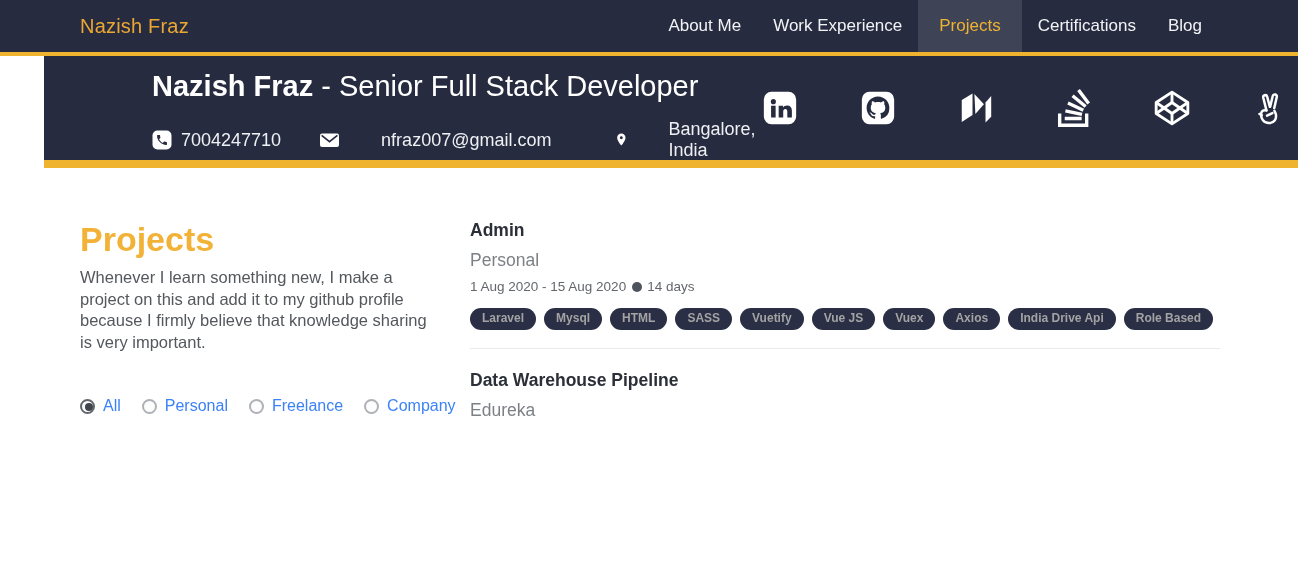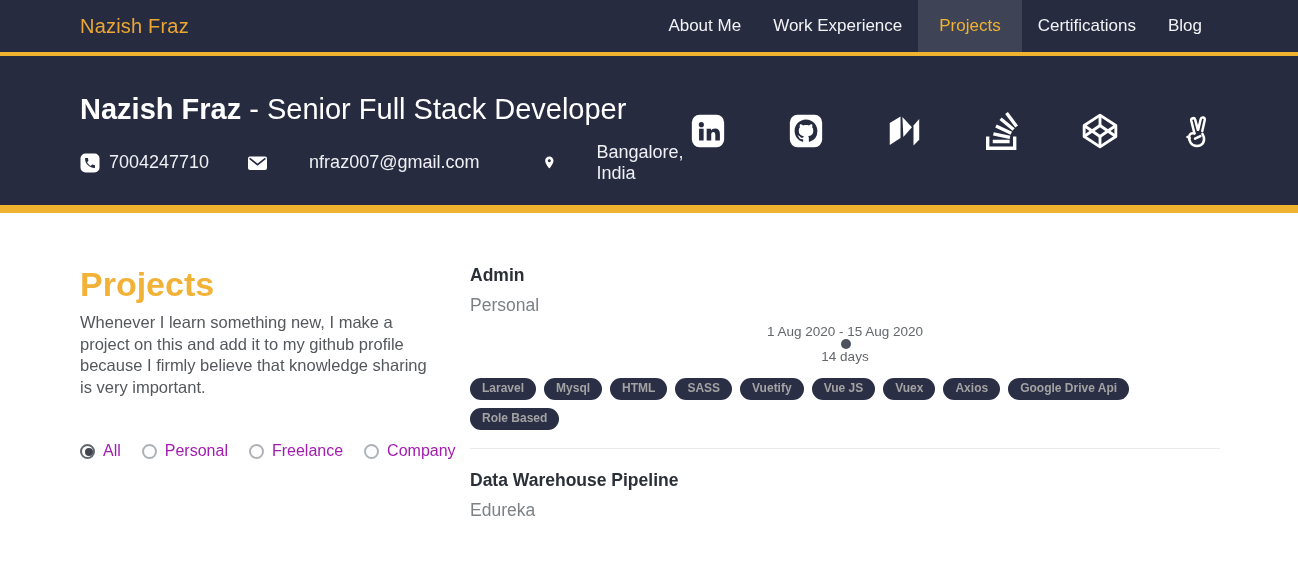--- a/index.html
+++ b/index.html
@@ -9,52 +9,52 @@
   
   .navbar { height:56px; background:#262b40; border-bottom:4px solid #f0b32f;
     display:flex; align-items:stretch; justify-content:space-between; padding-left:80px; }
   .brand { color:#eca733; font-size:20px; font-weight:500; align-self:center; cursor:pointer; letter-spacing:.2px; }
   .nav-links { display:flex; align-items:stretch; margin-right:80px; }
   .nav-item { color:#f2f3f5; font-size:17px; display:flex; align-items:center;
     padding:8px 16px; cursor:pointer; }
   .nav-item.active { background:#3e4356; color:#f0b232; padding:0 21px; }
 
   
-  .hero { height:157px; background:#262b40; border-bottom:8px solid #f0b32f;
-    display:flex; align-items:center; justify-content:space-between; padding:0 88px 0 80px; }
+  .hero { height:112px; background:#262b40; border-bottom:8px solid #f0b32f;
+    display:flex; align-items:center; justify-content:space-between; padding:0 88px 0 108px;margin-left:44px; }
   .hero-left { margin-top:14px; }
   .hero-title { color:#fff; font-size:29px; font-weight:400; line-height:34px; }
   .hero-title b { font-weight:700; }
   .contacts { display:flex; align-items:center; margin-top:16px; }
   .contact { display:flex; align-items:center; color:#eef0f3; font-size:18px; }
   .contact + .contact { margin-left:38px;gap:32px; }
   .contact.location { margin-left:64px; }
   .contact svg { margin-right:9px; }
   .social { display:flex; align-items:center; gap:60px; }
   .social-icon { width:38px; height:38px; cursor:pointer; display:flex;
     align-items:center; justify-content:center; }
 
   
   .main { display:flex; padding:53px 78px 0 80px; background:#fff; }
   .left-col { width:352px; margin-right:38px; flex:none; }
   .section-heading { color:#f2b237; font-size:34px; font-weight:700; line-height:36px; }
   .section-desc { margin-top:10px; color:#54585d; font-size:16.5px; line-height:21.5px; }
   .filters { display:flex; align-items:center; margin-top:44px; gap:21px; }
-  .filter { display:flex; align-items:center; cursor:pointer; color:#a21caf; font-size:16px; }
+  .filter { display:flex; align-items:center; cursor:pointer; color:#3b82f6; font-size:16px; }
   .radio { width:15px; height:15px; border-radius:50%; border:2px solid #aeb2b7;
     margin-right:8px; position:relative; flex:none; background:#fdfdfd; }
   .radio.selected { border-color:#63676d; }
   .radio.selected::after { content:""; position:absolute; left:2.5px; top:2.5px;
     width:8px; height:8px; border-radius:50%; background:#3f444d; }
 
   .right-col { flex:1; }
   .project-title { color:#2b2f38; font-size:17.5px; font-weight:700; line-height:19px; }
   .project-client { color:#7d8185; font-size:17.5px; margin-top:11px; line-height:19px; }
   .project-meta { display:flex; align-items:center; margin-top:9px;
-    color:#63676c; font-size:13.5px; line-height:15px;flex-direction:column; }
+    color:#63676c; font-size:13.5px; line-height:15px; }
   .meta-dot { width:10px; height:10px; border-radius:50%; background:#4d535c;
     display:inline-block; margin:0 5px 0 6px; }
   .project-desc { margin-top:8px; color:#464a50; font-size:15.5px; line-height:22.4px; }
   .tags { display:flex; flex-wrap:wrap; gap:8px; margin-top:14px; }
   .tag { background:#2a2f45; color:#a3a3a3; font-size:12px; font-weight:700;
     padding:4px 12px 5px; border-radius:12px; line-height:13px; white-space:nowrap; }
   .divider { border:none; border-top:1px solid #e9eaeb; margin-top:18px; }
   .project + .project, .project-block { margin-top:22px; }
 </style>
 </head>
@@ -186,21 +186,21 @@
       </div>
       <div class="tags">
         <span class="tag">Laravel</span>
         <span class="tag">Mysql</span>
         <span class="tag">HTML</span>
         <span class="tag">SASS</span>
         <span class="tag">Vuetify</span>
         <span class="tag">Vue JS</span>
         <span class="tag">Vuex</span>
         <span class="tag">Axios</span>
-        <span class="tag">Google Drive Api</span>
+        <span class="tag">India Drive Api</span>
         <span class="tag">Role Based</span>
       </div>
       <hr class="divider">
     </div>
 
     <div class="project">
       <div class="project-title">Data Warehouse Pipeline</div>
       <div class="project-client">Edureka</div>
 
     </div>

